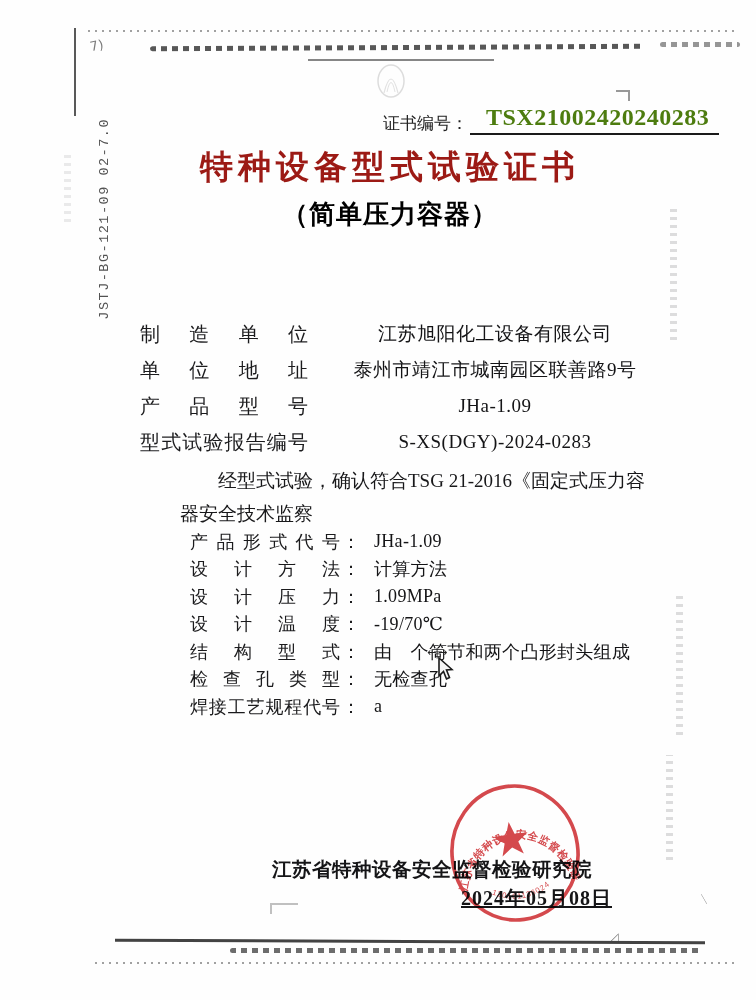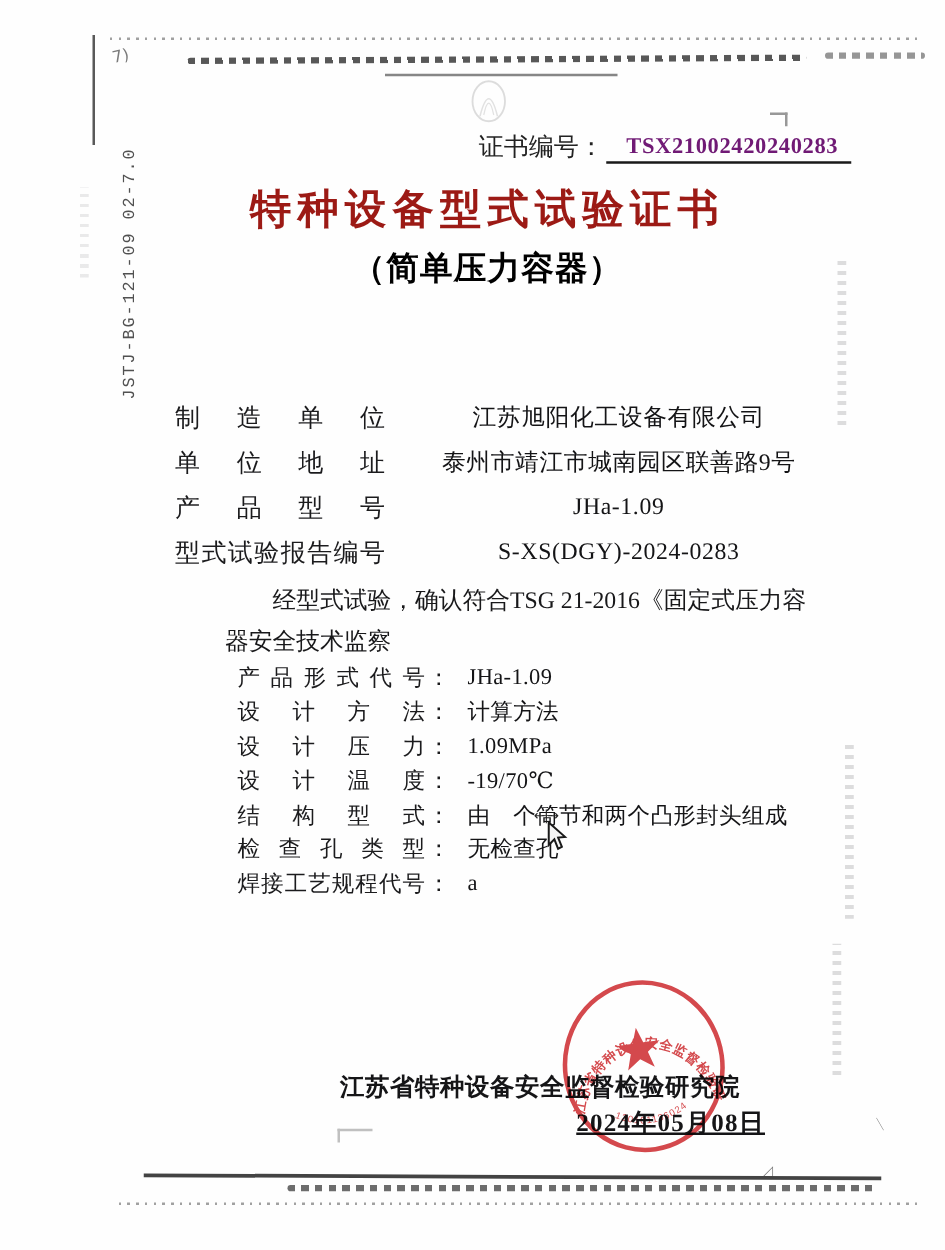--- a/index.html
+++ b/index.html
@@ -19,23 +19,23 @@
   .bracket-bl{width:26px;height:9px;border-top:2px solid #777;border-left:2px solid #777;opacity:.45;}
   .scribble{font-family:"DejaVu Sans",sans-serif;color:#444;font-size:13px;opacity:.7;}
   
   .side-code{
     position:absolute;left:97px;top:118px;
     writing-mode:vertical-rl;transform:rotate(180deg);
     font-family:"Liberation Mono","DejaVu Sans Mono",monospace;
     font-size:13.5px;letter-spacing:1.5px;color:#333;opacity:.85;
   }
   .certno{position:absolute;left:383px;top:104px;display:flex;align-items:flex-end;}
-  .certno-label{font-size:20px;color:#222;}
+  .certno-label{font-size:17px;color:#222;}
   .certno-value{
-    font-size:18px;font-weight:bold;letter-spacing:.5px;color:#701a75;
+    font-size:24px;font-weight:bold;letter-spacing:.5px;color:#4d7c0f;
     border-bottom:2px solid #1a1a1a;padding:0 10px 2px 16px;margin-left:2px;
   }
   .title{
     position:absolute;left:25px;top:145px;width:730px;text-align:center;
     font-size:33px;font-weight:bold;letter-spacing:5px;color:#9c1a15;
   }
   .subtitle{
     position:absolute;left:25px;top:197px;width:730px;text-align:center;
     font-size:26px;font-weight:bold;letter-spacing:1px;color:#000000;
   }

